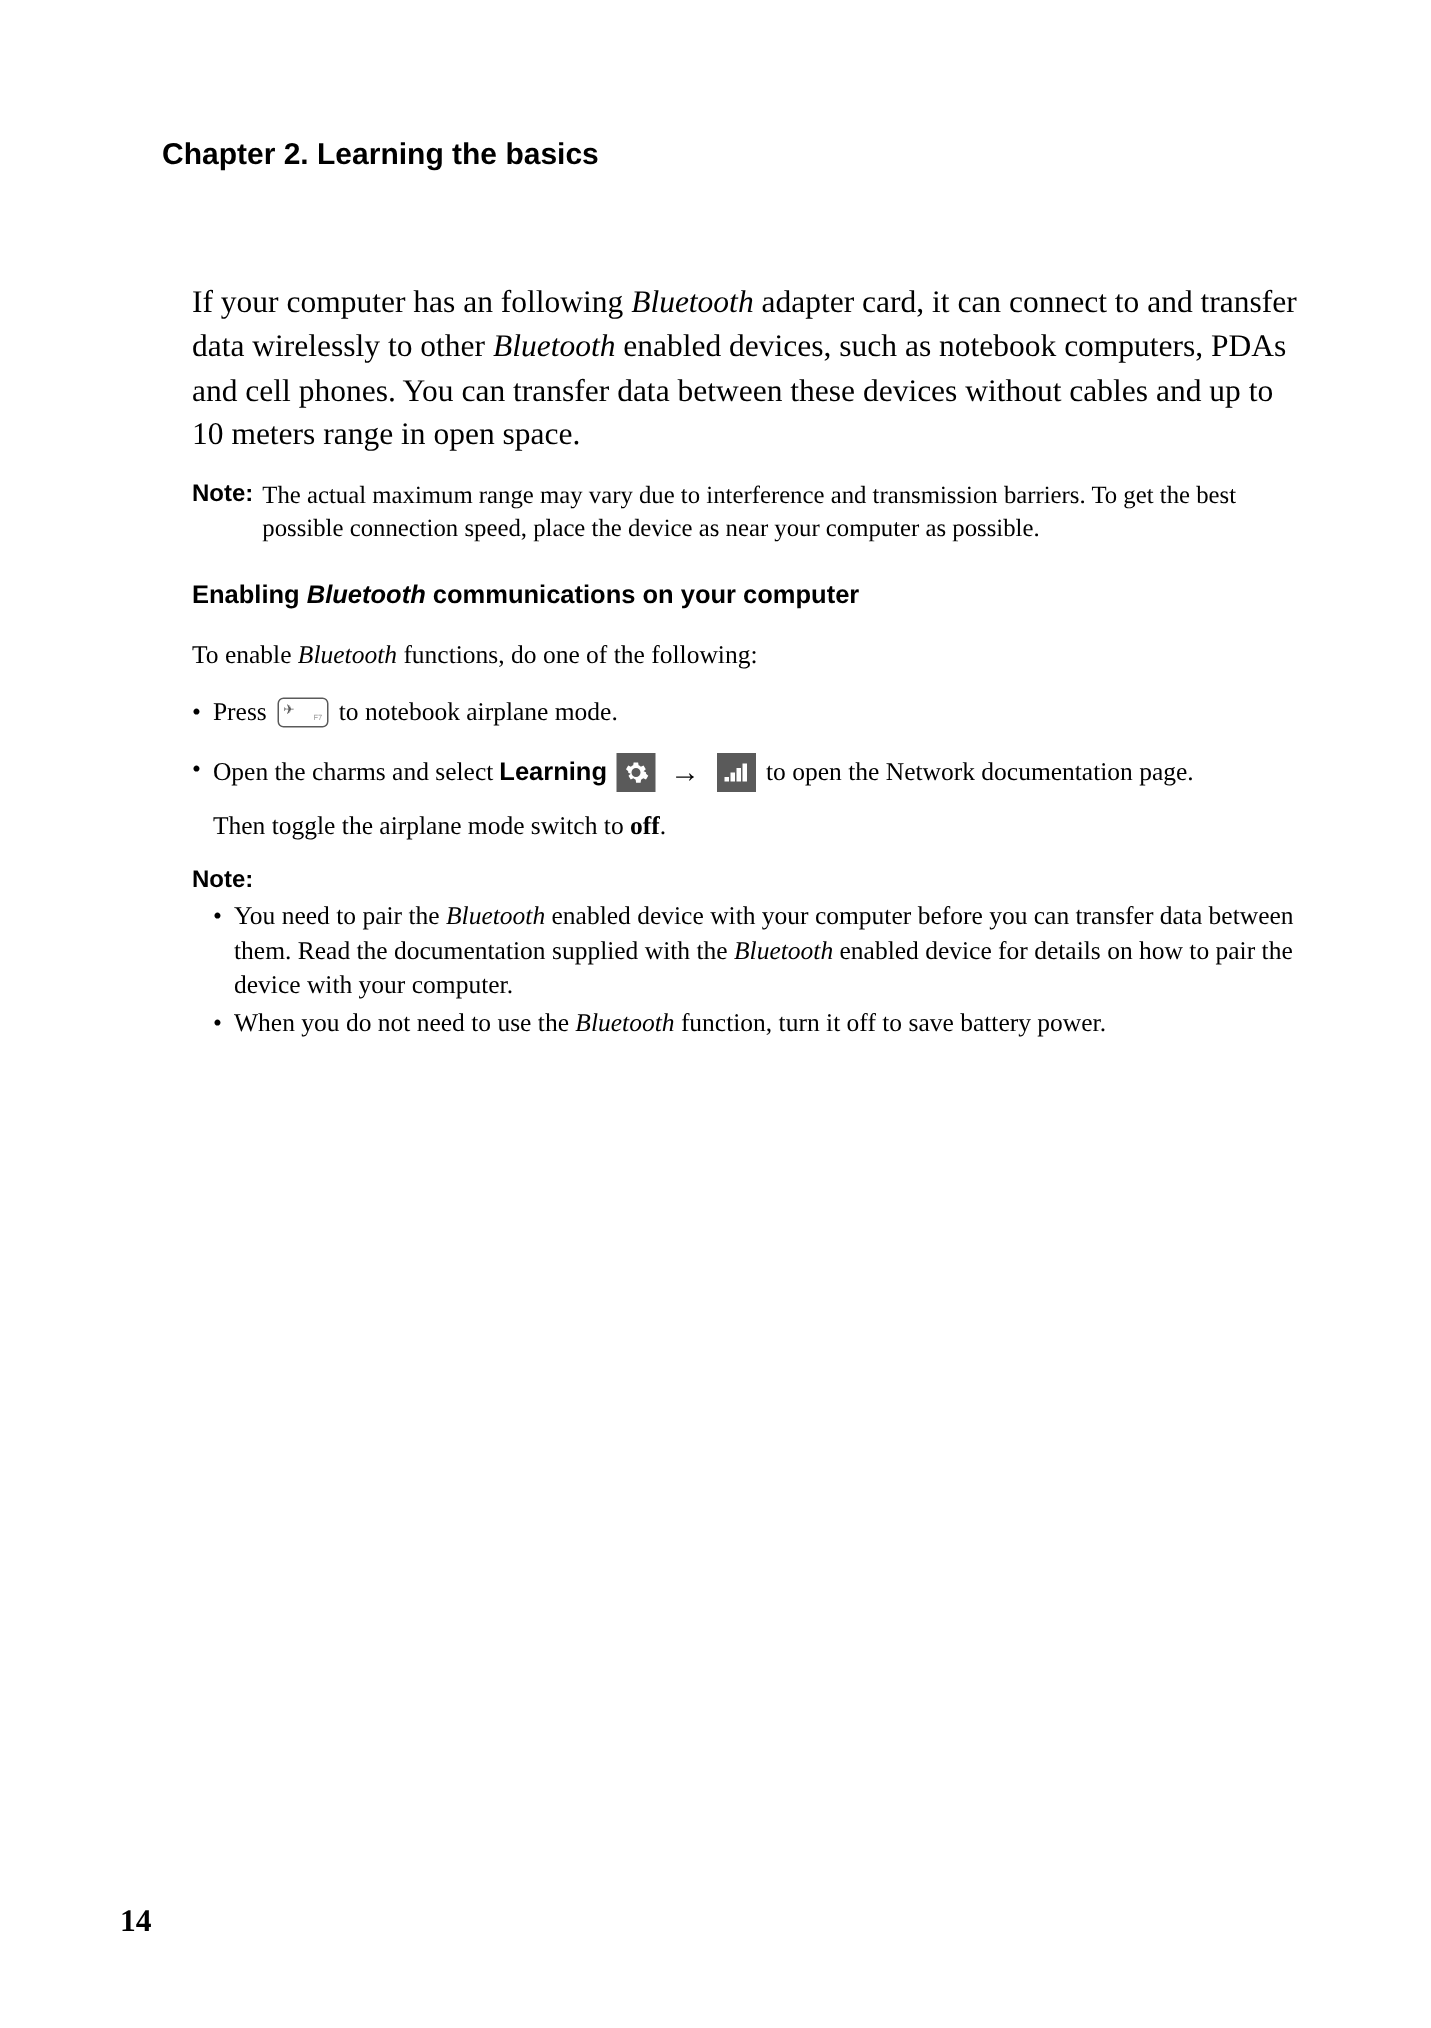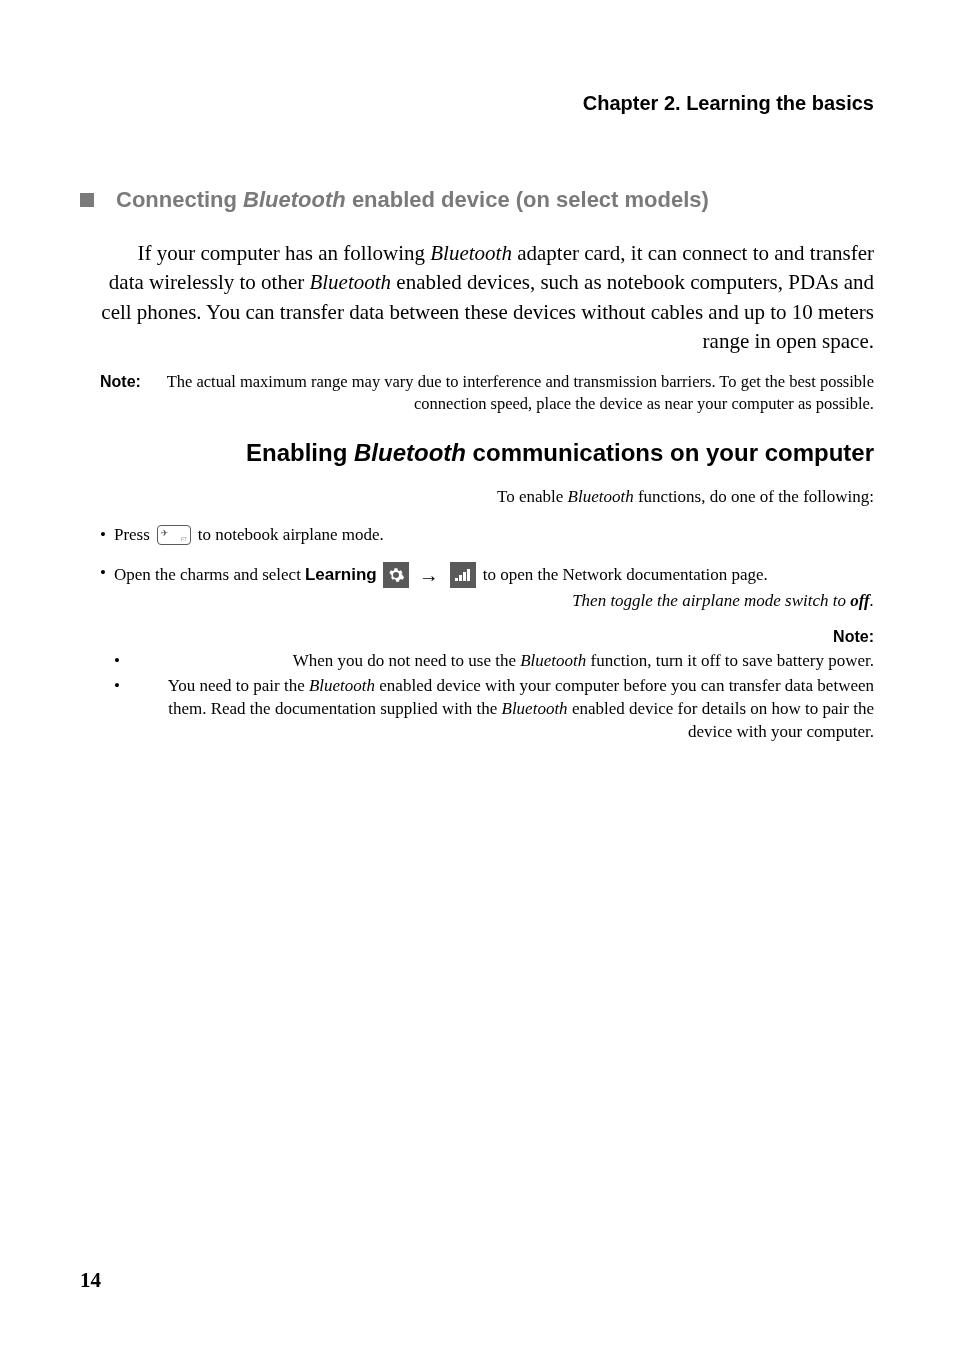--- a/index.html
+++ b/index.html
@@ -9,22 +9,21 @@
     }
     body {
       width: 954px;
       height: 1352px;
       background: #fff;
       font-family: Georgia, 'Times New Roman', serif;
       color: #000;
       position: relative;
     }
     .page {
-      padding: 92px 80px 60px 80px;
-      text-align: right;
+      padding: 92px 80px 60px 108px;
     }
     .chapter-title {
       font-family: Arial, Helvetica, sans-serif;
       font-weight: bold;
       font-size: 20px;
       color: #000;
       margin-bottom: 72px;
     }
     .section-row {
       display: flex;
@@ -62,21 +61,21 @@
     .note-label {
       font-family: Arial, Helvetica, sans-serif;
       font-weight: bold;
       font-size: 16px;
       margin-right: 6px;
       white-space: nowrap;
     }
     .sub-heading {
       font-family: Arial, Helvetica, sans-serif;
       font-weight: bold;
-      font-size: 24px;
+      font-size: 17px;
       margin-left: 20px;
       margin-bottom: 18px;
     }
     .bullets {
       margin-left: 20px;
       font-family: 'Book Antiqua', Palatino, Georgia, serif;
       font-size: 17px;
       line-height: 1.4;
     }
     .bullet-item {
@@ -91,21 +90,21 @@
     .bullet-content {
       flex: 1;
     }
     .bullet-line {
       display: flex;
       align-items: center;
       flex-wrap: wrap;
       gap: 4px;
     }
     .sub-para {
-      font-style: italic;
+      margin-top: 10px;
     }
     .key-icon {
       display: inline-block;
       width: 34px;
       height: 20px;
       border: 1.5px solid #5a5a5a;
       border-radius: 4px;
       position: relative;
       vertical-align: middle;
       margin: 0 3px;
@@ -209,26 +208,20 @@
       font-family: Arial, Helvetica, sans-serif;
       font-weight: bold;
     }
   </style>
 </head>
 <body>
 
 <div class="page">
   <div class="chapter-title">Chapter 2. Learning the basics</div>
 
-  <div class="section-row">
-    <div class="bullet-square"></div>
-    <div class="section-title">
-      <span>Connecting </span><em><span>Bluetooth</span></em><span> enabled device (on select models)</span>
-    </div>
-  </div>
 
   <p class="para">
     <span>If your computer has an following </span><em><span>Bluetooth</span></em><span> adapter card, it can connect to and transfer data wirelessly to other </span><em><span>Bluetooth</span></em><span> enabled devices, such as notebook computers, PDAs and cell phones. You can transfer data between these devices without cables and up to 10 meters range in open space.</span>
   </p>
 
   <div class="note-block">
     <span class="note-label">Note:</span>
     <span>The actual maximum range may vary due to interference and transmission barriers. To get the best possible connection speed, place the device as near your computer as possible.</span>
   </div>
 
@@ -278,22 +271,22 @@
           <span>Then toggle the airplane mode switch to </span><strong><span>off</span></strong><span>.</span>
         </div>
       </div>
     </div>
   </div>
 
   <div class="note2-block">
     <div class="note2-label">Note:</div>
     <ul class="note2-list">
       <li>
+        <span>You need to pair the </span><em><span>Bluetooth</span></em><span> enabled device with your computer before you can transfer data between them. Read the documentation supplied with the </span><em><span>Bluetooth</span></em><span> enabled device for details on how to pair the device with your computer.</span>
+      </li>
+      <li>
         <span>When you do not need to use the </span><em><span>Bluetooth</span></em><span> function, turn it off to save battery power.</span>
       </li>
-      <li>
-        <span>You need to pair the </span><em><span>Bluetooth</span></em><span> enabled device with your computer before you can transfer data between them. Read the documentation supplied with the </span><em><span>Bluetooth</span></em><span> enabled device for details on how to pair the device with your computer.</span>
-      </li>
     </ul>
   </div>
 </div>
 
 <div class="page-num">14</div>
 
 </body></html>

